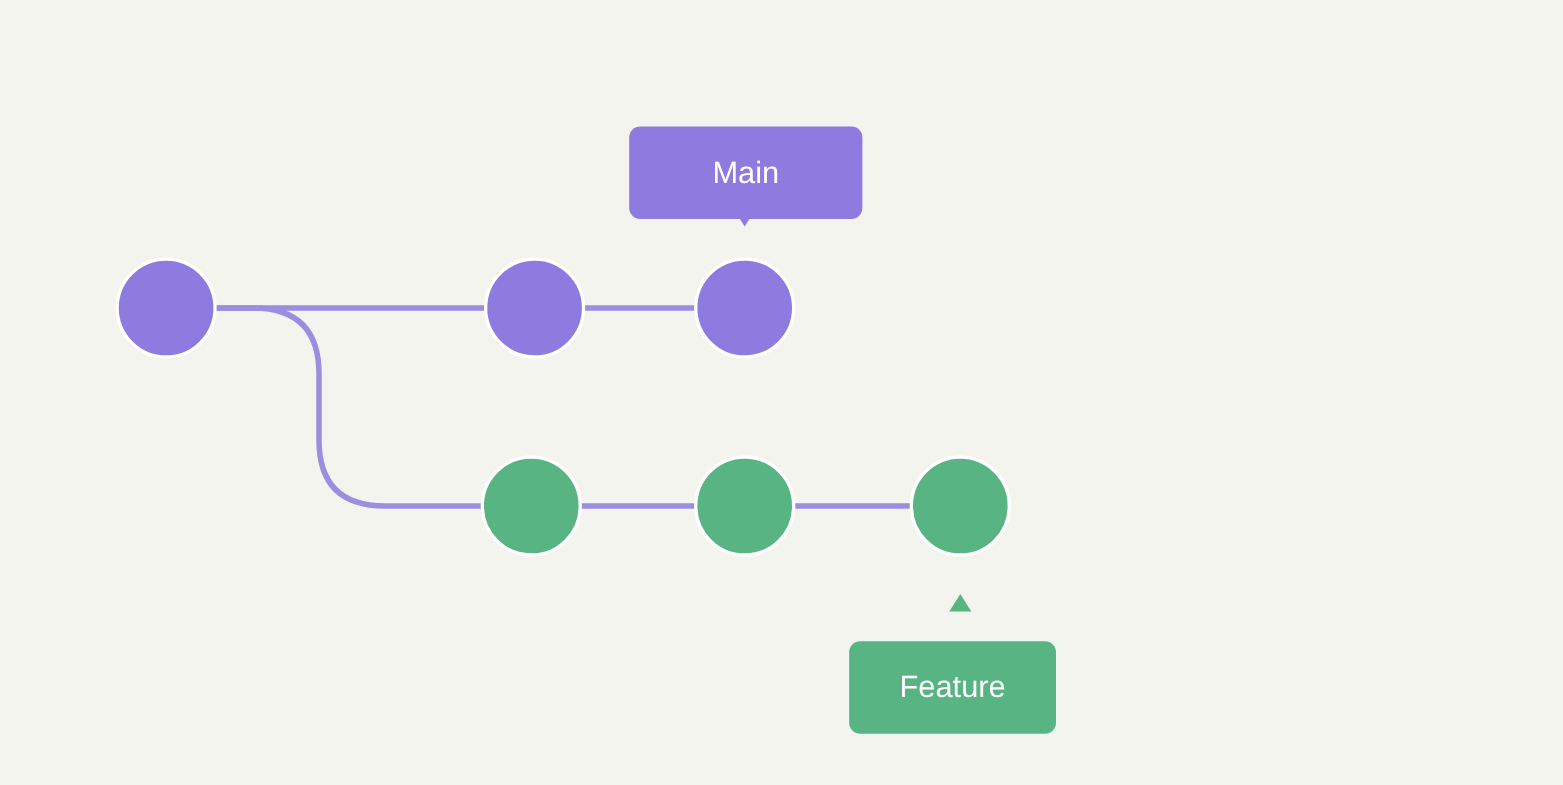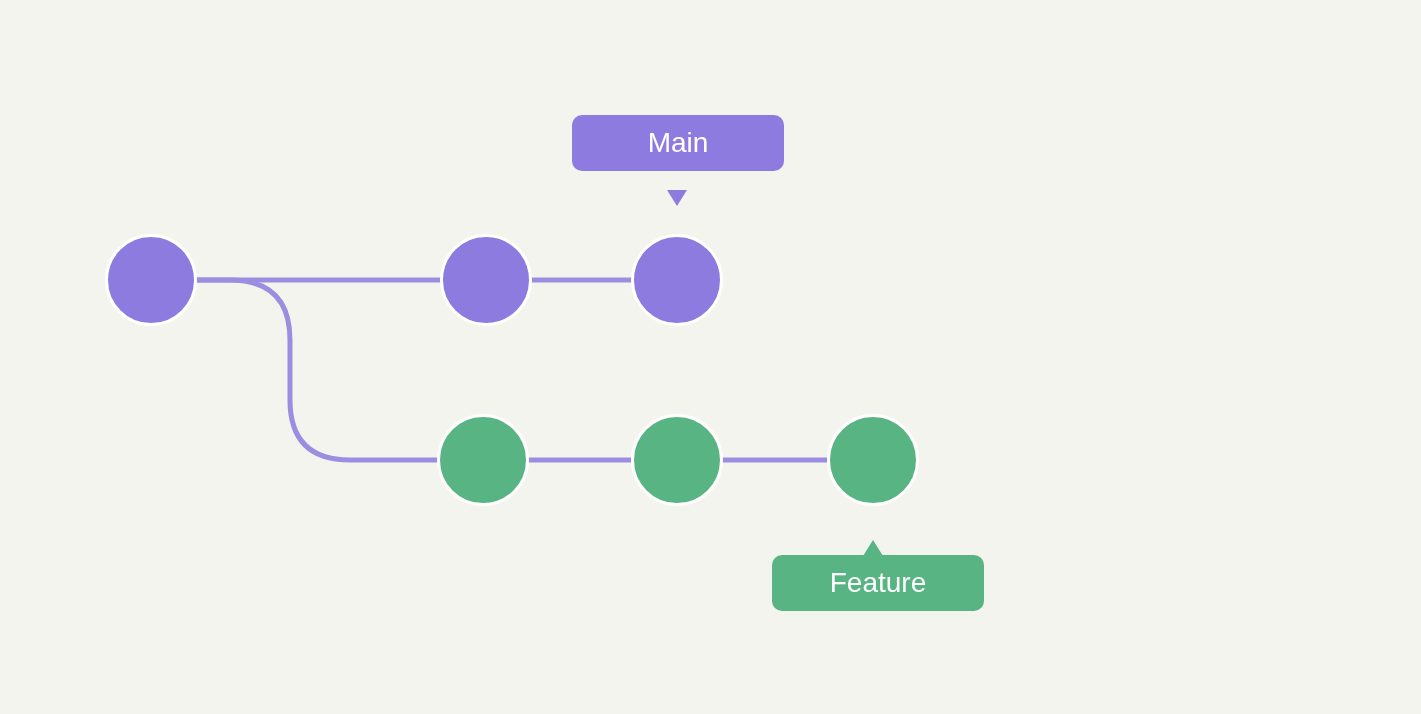--- a/index.html
+++ b/index.html
@@ -29,21 +29,21 @@
       z-index: 2;
     }
     .commit-purple {
       background: #8d7be0;
     }
     .commit-green {
       background: #58b482;
     }
     .label-box {
       position: absolute;
-      padding: 12px 32px;
+      padding: 26px 32px;
       border-radius: 10px;
       color: #ffffff;
       font-size: 28px;
       font-weight: 400;
       z-index: 3;
       text-align: center;
     }
     .label-purple {
       background: #8d7be0;
     }
@@ -92,18 +92,18 @@
 
   <div class="commit-node commit-green" style="left:437px; top:414px;"></div>
   <div class="commit-node commit-green" style="left:631px; top:414px;"></div>
   <div class="commit-node commit-green" style="left:827px; top:414px;"></div>
 
   <div class="label-box label-purple" style="left:572px; top:115px; width:212px;">
     <span>Main</span>
   </div>
   <div class="label-pointer pointer-down" style="left:667px; top:190px; border-top:16px solid #8d7be0;"></div>
 
-  <div class="label-box label-green" style="left:772px; top:555px; width:212px;">
+  <div class="label-box label-green" style="left:772px; top:583px; width:188px;">
     <span>Feature</span>
   </div>
   <div class="label-pointer pointer-up" style="left:863px; top:540px; border-bottom:16px solid #58b482;"></div>
 
 </div>
 
 </body></html>

